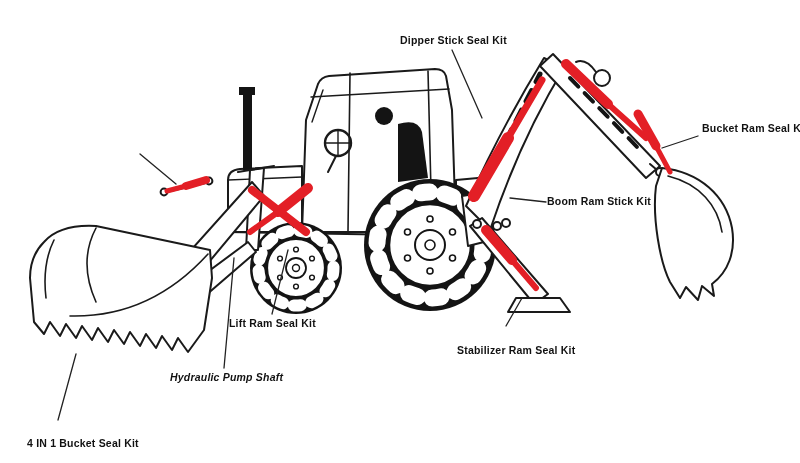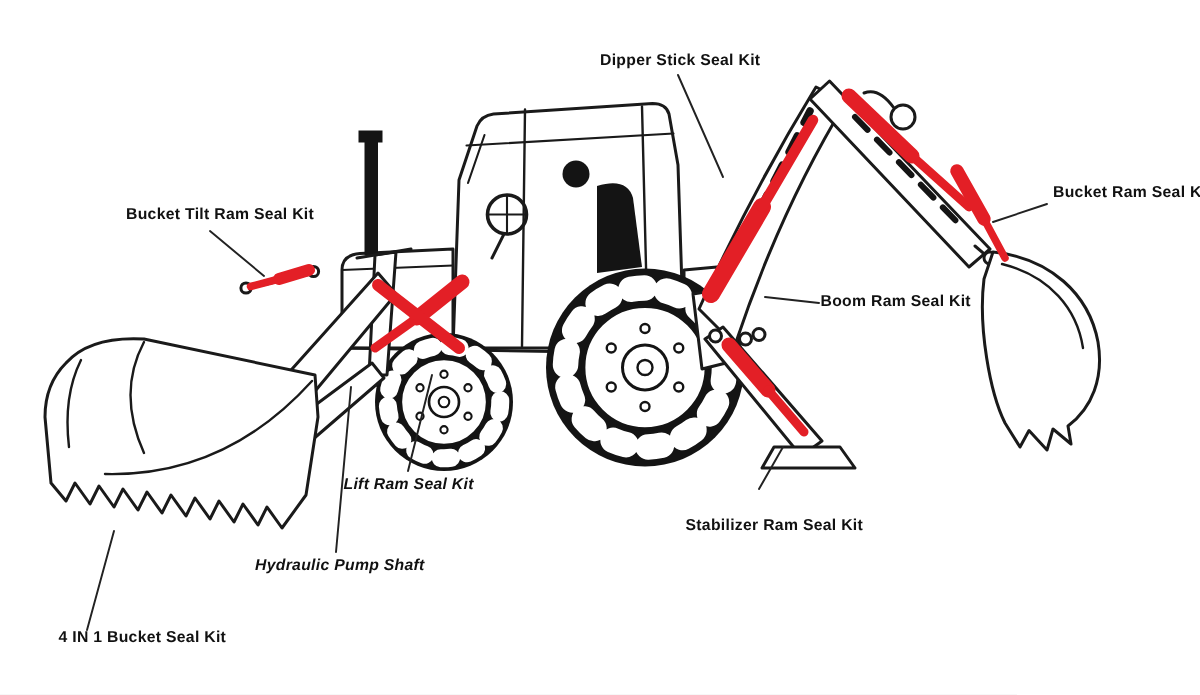--- a/index.html
+++ b/index.html
@@ -179,19 +179,18 @@
       <path d="M140,154 L176,184"></path>
       <path d="M272,314 L288,250"></path>
       <path d="M506,326 L522,298"></path>
       <path d="M224,368 L234,258"></path>
       <path d="M58,420 L76,354"></path>
     </g>
   </svg>
 
   <div class="lbl" style="left:400px;top:34px;">Dipper Stick Seal Kit</div>
   <div class="lbl" style="left:702px;top:122px;">Bucket Ram Seal Kit</div>
-  <div class="lbl" style="left:547px;top:195px;">Boom Ram Seal Kit</div>
-  <div class="lbl" style="left:84px;top:137px;">Bucket Tilt Ram Seal Kit</div>
-  <div class="lbl" style="left:229px;top:317px;font-style:italic;">Lift Ram Seal Kit</div>
+  <div class="lbl" style="left:547px;top:195px;">Boom Ram Stick Kit</div>
+  <div class="lbl" style="left:229px;top:317px;">Lift Ram Seal Kit</div>
   <div class="lbl" style="left:457px;top:344px;">Stabilizer Ram Seal Kit</div>
   <div class="lbl" style="left:170px;top:371px;font-style:italic;">Hydraulic Pump Shaft</div>
-  <div class="lbl" style="left:27px;top:419px;margin-left:12px;">4 IN 1 Bucket Seal Kit</div>
+  <div class="lbl" style="left:27px;top:437px;">4 IN 1 Bucket Seal Kit</div>
 </div>
 
 </body></html>

